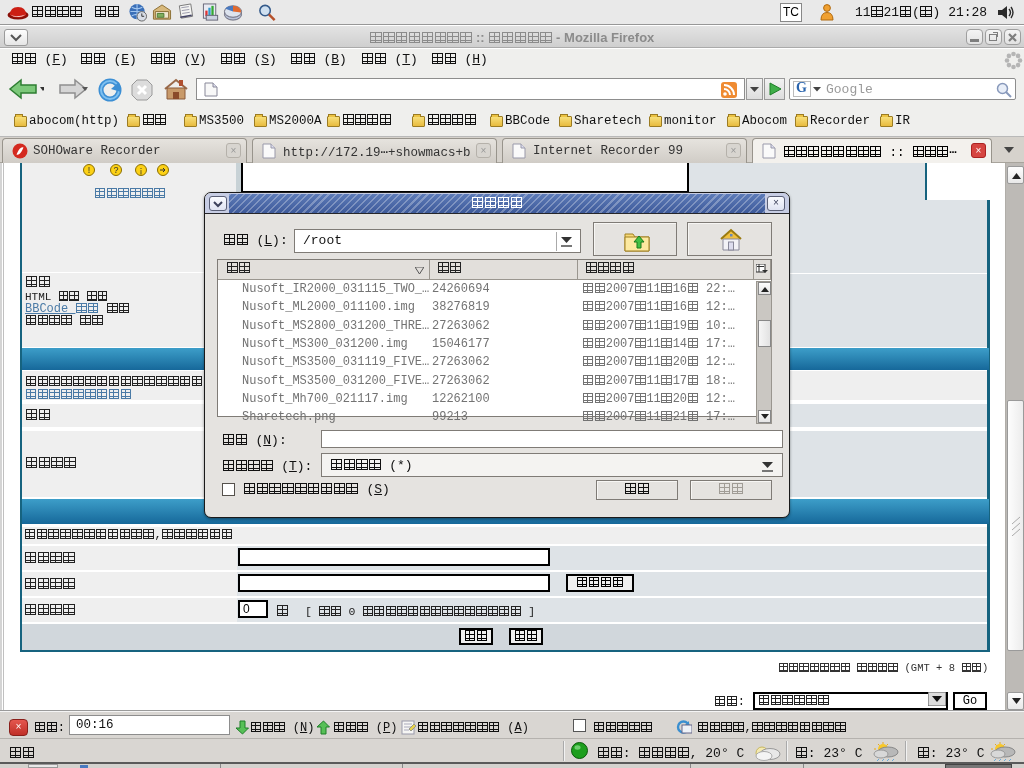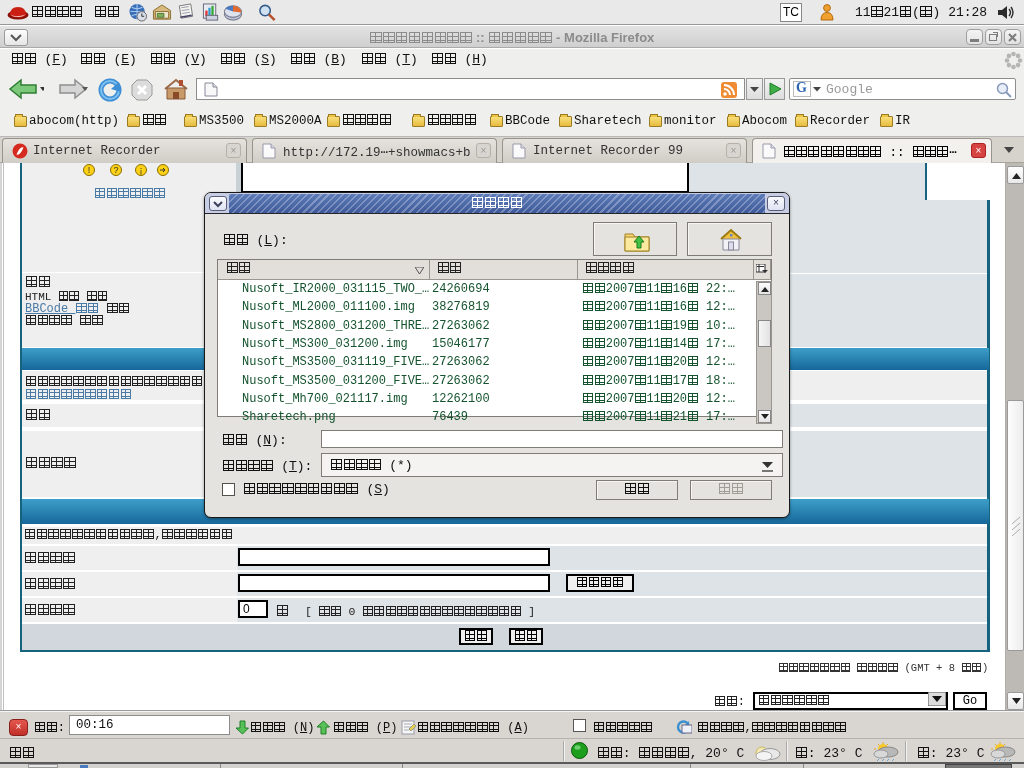--- a/index.html
+++ b/index.html
@@ -53,21 +53,21 @@
 .sbtn{position:absolute;left:1px;width:17px;height:18px;background:linear-gradient(#fdfdfd,#e8e8e8);border:1px solid #9a9a9a;border-radius:2px}
 
 #dialog{position:absolute;left:204px;top:192px;width:586px;height:326px;background:#e5e3e0;border:1px solid #1a1a1a;border-radius:7px 7px 7px 7px;box-shadow:0 1px 3px rgba(0,0,0,.4)}
 #dtitle{position:absolute;left:0;top:0;right:0;height:21px;border-radius:6px 6px 0 0;background:#c7cde4;border-bottom:1px solid #26262a}
 #dstripes{position:absolute;left:24px;top:1px;right:24px;height:19px;background:repeating-linear-gradient(135deg,rgba(255,255,255,.28) 0 1.5px,rgba(255,255,255,0) 1.5px 5px),linear-gradient(#5d7bb8,#3e5a9a)}
 #dtext{position:absolute;left:0;right:0;top:3px;text-align:center;color:#fff;font-size:13px}
 .dbtn{position:absolute;width:18px;height:15px;background:linear-gradient(#fafbff,#dfe3f2);border:1px solid #5a5f76;border-radius:3px;color:#3c415c;font-size:10px;text-align:center;line-height:13px}
 .gbtn{position:absolute;background:#e5e3e0;border:1px solid #7f7b76;box-shadow:inset 1px 1px 0 #f7f6f4}
 #dlist{position:absolute;left:12px;top:66px;width:555px;height:158px;background:#fff;border:1px solid #7f7b76}
 .hcell{position:absolute;top:0;height:20px;background:#e2dfdb;border-right:1px solid #9a968f;border-bottom:1px solid #9a968f;font-size:12.5px;color:#222}
-.drow{position:absolute;left:1px;font-size:12px;color:#14532d;white-space:nowrap}
+.drow{position:absolute;left:1px;font-size:12px;color:#737373;white-space:nowrap}
 #fcombo{position:absolute;background:#fff;border:1px solid #7f7b76}
 </style></head>
 <body>
 
 <div class="ab" id="panel">
   <svg class="hat" viewBox="0 0 22 16">
       <ellipse cx="11" cy="11" rx="10.5" ry="4.5" fill="#8a0f08"></ellipse>
       <path d="M3 11 Q3 3 11 3 Q19 3 19 11 Q15 14 11 13.5 Q7 14 3 11Z" fill="#cc1f14"></path>
       <path d="M3 10.5 Q9 14 19 10.5 Q15 13 11 13 Q6 13 3 10.5Z" fill="#fff" opacity=".85"></path>
     </svg>
@@ -244,21 +244,21 @@
   <i class="fold" style="left:880px"></i>
     <span class="bk" style="left:895px">IR</span>
 </div>
 
 <div class="ab" id="tabbar">
   <div class="tab" style="left:2px;width:245px">
     <svg class="ab" style="left:9px;top:4px" width="16" height="16">
         <circle cx="8" cy="8" r="7.5" fill="#d42a20"></circle>
         <path d="M4.5 11.5 Q8 3 11.5 4.5 Q8 13 4.5 11.5Z" fill="#fff"></path>
       </svg>
-    <span class="ttext">Internet Recorder</span>
+    <span class="ttext">SOHOware Recorder</span>
     <div class="tclose">×</div>
   </div>
   <div class="tab" style="left:252px;width:245px">
     <svg class="ab" style="left:9px;top:4px" width="14" height="16">
         <path d="M1 1h8l4 4v10H1z" fill="#fafafa" stroke="#99a"></path>
         <path d="M9 1v4h4" fill="#dde" stroke="#99a"></path>
       </svg>
     <span class="ttext">http://172.19⋯+showmacs+br0</span>
     <div class="tclose">×</div>
   </div>
@@ -386,20 +386,28 @@
   <div id="dtitle"></div>
   <div id="dstripes"></div>
   <div id="dtext"><i class="g"></i><i class="g"></i><i class="g"></i><i class="g"></i></div>
   <div class="dbtn" style="left:4px;top:3px">
       <svg class="ab" style="left:3px;top:4px" width="10" height="7">
         <path d="M1 1l4 4 4-4" stroke="#3c415c" stroke-width="2" fill="none"></path>
       </svg>
     </div>
   <div class="dbtn" style="left:562px;top:3px">×</div>
   <div class="ab" style="left:18px;top:40px;font-size:13px;color:#111"><i class="g"></i><i class="g"></i> (<u>L</u>):</div>
+  <div id="fcombo" style="left:89px;top:36px;width:287px;height:24px">
+    <span class="ab" style="left:8px;top:3px;font-size:13px;color:#111">/root</span>
+    <div class="ab" style="left:261px;top:2px;width:23px;height:19px;border-left:1px solid #aaa"></div>
+    <svg class="ab" style="left:266px;top:7px" width="11" height="10">
+        <path d="M0 0l5.5 6L11 0z" fill="#333"></path>
+        <rect y="8" width="11" height="2" fill="#777"></rect>
+      </svg>
+  </div>
   <div class="gbtn" style="left:388px;top:29px;width:84px;height:34px">
     <svg class="ab" style="left:30px;top:5px" width="26" height="24">
         <path d="M1 6h8l2 3h14v14H1z" fill="#f7d978" stroke="#a08020"></path>
         <path d="M1 9h24v14H1z" fill="#fce9a0" stroke="#a08020"></path>
         <path d="M13 20v-6h-3l5-6 5 6h-3v6z" fill="#44c044" stroke="#1a7a1a"></path>
       </svg>
   </div>
   <div class="gbtn" style="left:482px;top:29px;width:85px;height:34px">
     <svg class="ab" style="left:31px;top:5px" width="24" height="24">
         <path d="M2 11 L12 2 L22 11" fill="#f0c040" stroke="#9a7a10" stroke-width="2"></path>
@@ -443,21 +451,21 @@
       <div class="drow" style="top:95px;left:24px">Nusoft_MS3500_031119_FIVE…</div>
       <div class="drow" style="top:95px;left:214px">27263062</div>
       <div class="drow" style="top:95px;left:364px"><i class="g"></i><i class="g"></i>2007<i class="g"></i>11<i class="g"></i>20<i class="g"></i> 12:…</div>
       <div class="drow" style="top:114px;left:24px">Nusoft_MS3500_031200_FIVE…</div>
       <div class="drow" style="top:114px;left:214px">27263062</div>
       <div class="drow" style="top:114px;left:364px"><i class="g"></i><i class="g"></i>2007<i class="g"></i>11<i class="g"></i>17<i class="g"></i> 18:…</div>
       <div class="drow" style="top:132px;left:24px">Nusoft_Mh700_021117.img</div>
       <div class="drow" style="top:132px;left:214px">12262100</div>
       <div class="drow" style="top:132px;left:364px"><i class="g"></i><i class="g"></i>2007<i class="g"></i>11<i class="g"></i>20<i class="g"></i> 12:…</div>
       <div class="drow" style="top:150px;left:24px">Sharetech.png</div>
-      <div class="drow" style="top:150px;left:214px">76439</div>
+      <div class="drow" style="top:150px;left:214px">99213</div>
       <div class="drow" style="top:150px;left:364px"><i class="g"></i><i class="g"></i>2007<i class="g"></i>11<i class="g"></i>21<i class="g"></i> 17:…</div>
     <div class="ab" style="left:538px;top:21px;width:16px;height:143px;background:#cac7c2;border:1px solid #9a968f">
       <div class="ab" style="left:1px;top:0;width:13px;height:13px;background:linear-gradient(#fdfdfd,#e4e4e4);border:1px solid #888">
           <svg class="ab" style="left:2px;top:3px" width="8" height="6">
             <path d="M0 6l4-5 4 5z" fill="#222"></path>
           </svg>
         </div>
       <div class="ab" style="left:1px;top:38px;width:13px;height:27px;background:linear-gradient(90deg,#f6f6f6,#e2e2e2);border:1px solid #888"></div>
       <div class="ab" style="left:1px;top:128px;width:13px;height:13px;background:linear-gradient(#fdfdfd,#e4e4e4);border:1px solid #888">
           <svg class="ab" style="left:2px;top:3px" width="8" height="6">

